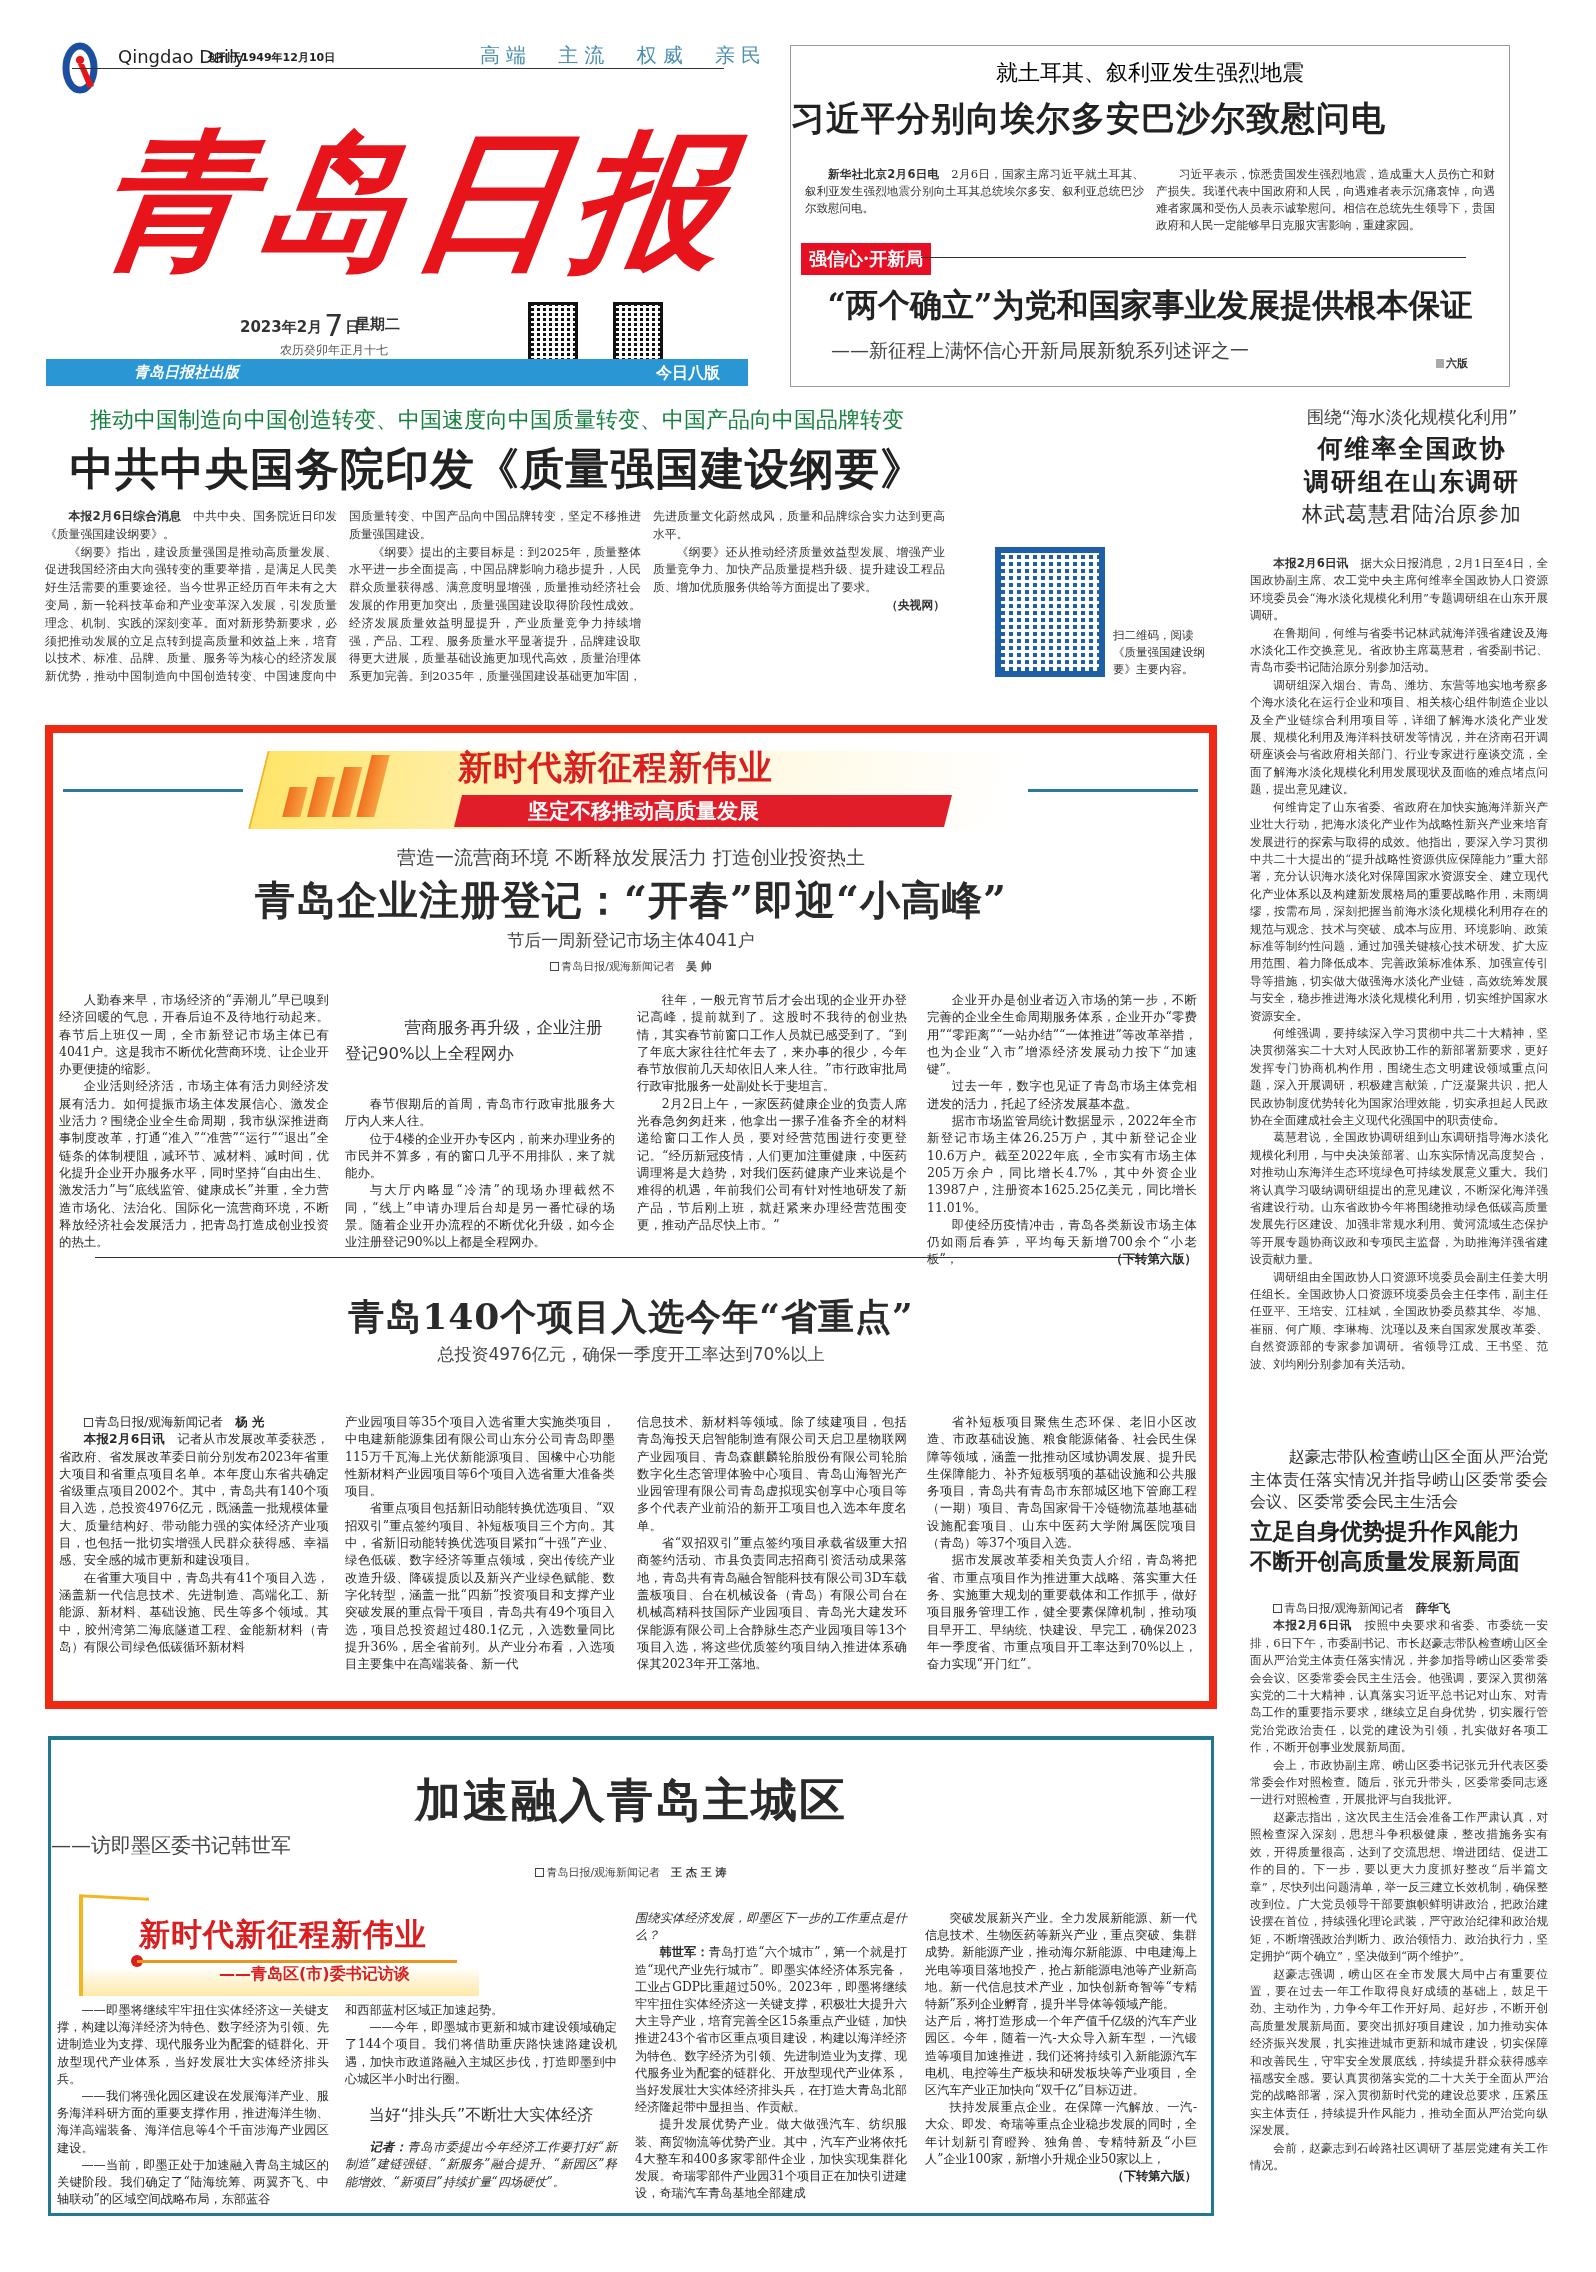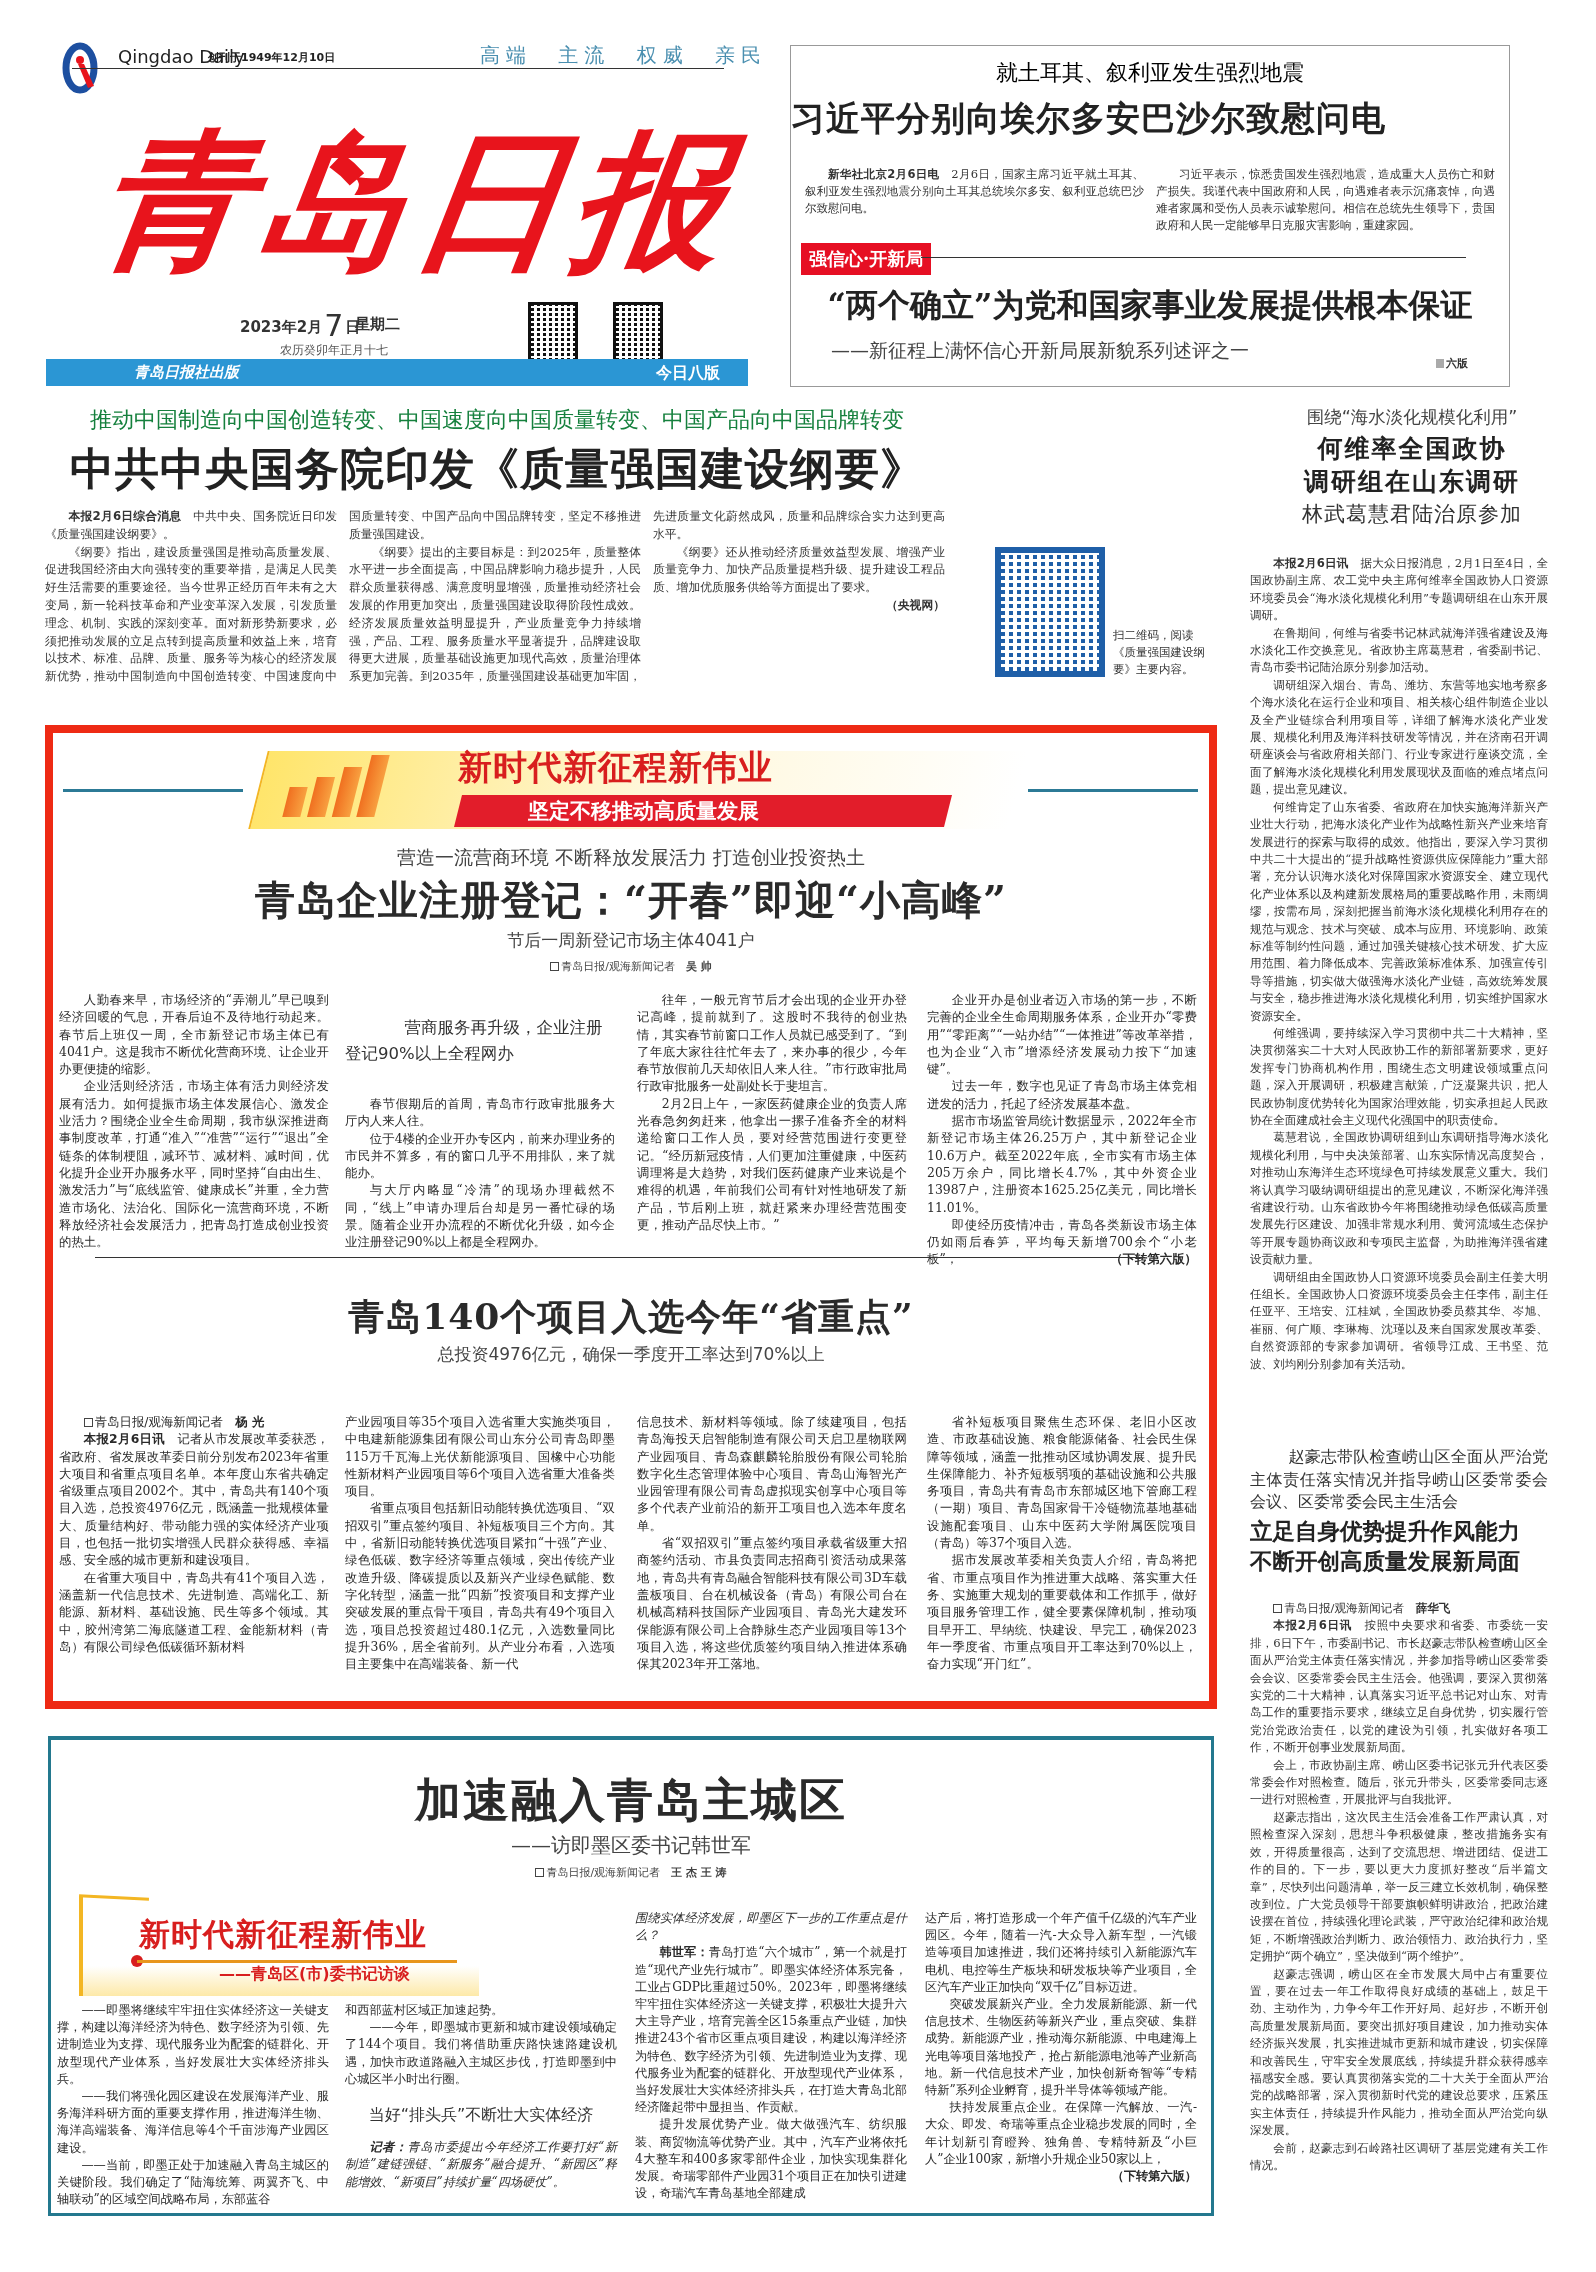--- a/index.html
+++ b/index.html
@@ -89,21 +89,21 @@
   .rb-col p { text-indent: 2em; }
   .rb-subhead { position: absolute; left: 286px; top: 24px; width: 270px; font-size: 16.5px; line-height: 26px; color: #333; font-family: "DejaVu Sans", sans-serif; text-indent: 3.6em; }
   .rb-rule { left: 42px; top: 524px; width: 1050px; height: 1px; background: #333; }
   .rb-title2 { left: 0; top: 560px; width: 100%; text-align: center; font-size: 36px; font-weight: bold; color: #2a2a2a; letter-spacing: 1px; }
   .rb-sub2 { left: 0; top: 610px; width: 100%; text-align: center; font-size: 17px; color: #444; font-family: "DejaVu Sans", sans-serif; }
   .rb-art2 { left: 6px; top: 680px; width: 1148px; height: 290px; }
 
   
   #blue-box { left: 48px; top: 1736px; width: 1166px; height: 480px; border: 3px solid #23788e; border-top-width: 4px; }
   .bb-title { left: 0; top: 30px; width: 100%; text-align: center; font-size: 46px; font-weight: bold; color: #2a2a2a; letter-spacing: 2px; }
-  .bb-sub { left: 0; top: 92px; width: 100%; text-align: center; font-size: 20px; color: #444; font-family: "DejaVu Sans", sans-serif; }
+  .bb-sub { left: 0; top: 92px; width: 100%; text-align: left; font-size: 20px; color: #444; font-family: "DejaVu Sans", sans-serif; }
   .bb-byline { left: 0; top: 125px; width: 100%; text-align: center; font-size: 11px; color: #444; }
   .bb-banner { left: 28px; top: 156px; width: 400px; height: 100px; }
   .bb-banner-frame { position: absolute; left: 0; top: 0; width: 400px; height: 100px; border-left: 4px solid #f3b623; background: linear-gradient(180deg, #fff 0%, #fff 70%, #fde9a8 100%); }
   .bb-banner-top { position: absolute; left: 0; top: 0; width: 70px; height: 3px; background: #f3b623; transform: rotate(3deg); }
   .bb-banner-title { position: absolute; left: 60px; top: 18px; font-size: 31px; font-weight: bold; color: #d81e1e; letter-spacing: 1px; }
   .bb-banner-line { position: absolute; left: 58px; top: 64px; width: 320px; height: 3px; background: #e8961e; }
   .bb-banner-dot { position: absolute; left: 52px; top: 59px; width: 12px; height: 12px; border-radius: 50%; background: #d81e1e; }
   .bb-banner-sub { position: absolute; left: 140px; top: 68px; font-size: 16px; font-weight: bold; color: #d81e1e; font-family: "DejaVu Sans", sans-serif; }
   .bb-art { left: 6px; top: 262px; width: 1148px; height: 200px; }
   .bb-col { position: absolute; width: 272px; font-size: 12.2px; line-height: 17.2px; text-align: justify; }
@@ -298,18 +298,18 @@
       <p>——今年，即墨城市更新和城市建设领域确定了144个项目。我们将借助重庆路快速路建设机遇，加快市政道路融入主城区步伐，打造即墨到中心城区半小时出行圈。</p>
       <p class="bb-subhead">当好“排头兵”不断壮大实体经济</p>
       <p class="kai"><span class="bold">记者：</span><span>青岛市委提出今年经济工作要打好“新制造”建链强链、“新服务”融合提升、“新园区”释能增效、“新项目”持续扩量“四场硬仗”。</span></p>
     </div>
     <div class="bb-col" style="left:578px; top:-92px">
       <p class="kai" style="text-indent:0">围绕实体经济发展，即墨区下一步的工作重点是什么？</p>
       <p><span class="bold sans">韩世军：</span><span>青岛打造“六个城市”，第一个就是打造“现代产业先行城市”。即墨实体经济体系完备，工业占GDP比重超过50%。2023年，即墨将继续牢牢扭住实体经济这一关键支撑，积极壮大提升六大主导产业，培育完善全区15条重点产业链，加快推进243个省市区重点项目建设，构建以海洋经济为特色、数字经济为引领、先进制造业为支撑、现代服务业为配套的链群化、开放型现代产业体系，当好发展壮大实体经济排头兵，在打造大青岛北部经济隆起带中显担当、作贡献。</span></p>
       <p>提升发展优势产业。做大做强汽车、纺织服装、商贸物流等优势产业。其中，汽车产业将依托4大整车和400多家零部件企业，加快实现集群化发展。奇瑞零部件产业园31个项目正在加快引进建设，奇瑞汽车青岛基地全部建成</p>
     </div>
     <div class="bb-col" style="left:868px; top:-92px">
+      <p>突破发展新兴产业。全力发展新能源、新一代信息技术、生物医药等新兴产业，重点突破、集群成势。新能源产业，推动海尔新能源、中电建海上光电等项目落地投产，抢占新能源电池等产业新高地。新一代信息技术产业，加快创新奇智等“专精特新”系列企业孵育，提升半导体等领域产能。</p>
       <p style="text-indent:0">达产后，将打造形成一个年产值千亿级的汽车产业园区。今年，随着一汽-大众导入新车型，一汽锻造等项目加速推进，我们还将持续引入新能源汽车电机、电控等生产板块和研发板块等产业项目，全区汽车产业正加快向“双千亿”目标迈进。</p>
-      <p>突破发展新兴产业。全力发展新能源、新一代信息技术、生物医药等新兴产业，重点突破、集群成势。新能源产业，推动海尔新能源、中电建海上光电等项目落地投产，抢占新能源电池等产业新高地。新一代信息技术产业，加快创新奇智等“专精特新”系列企业孵育，提升半导体等领域产能。</p>
       <p><span>扶持发展重点企业。在保障一汽解放、一汽-大众、即发、奇瑞等重点企业稳步发展的同时，全年计划新引育瞪羚、独角兽、专精特新及“小巨人”企业100家，新增小升规企业50家以上，</span><span class="turn">（下转第六版）</span></p>
     </div>
   </div>
 </div>
 
 </body></html>

